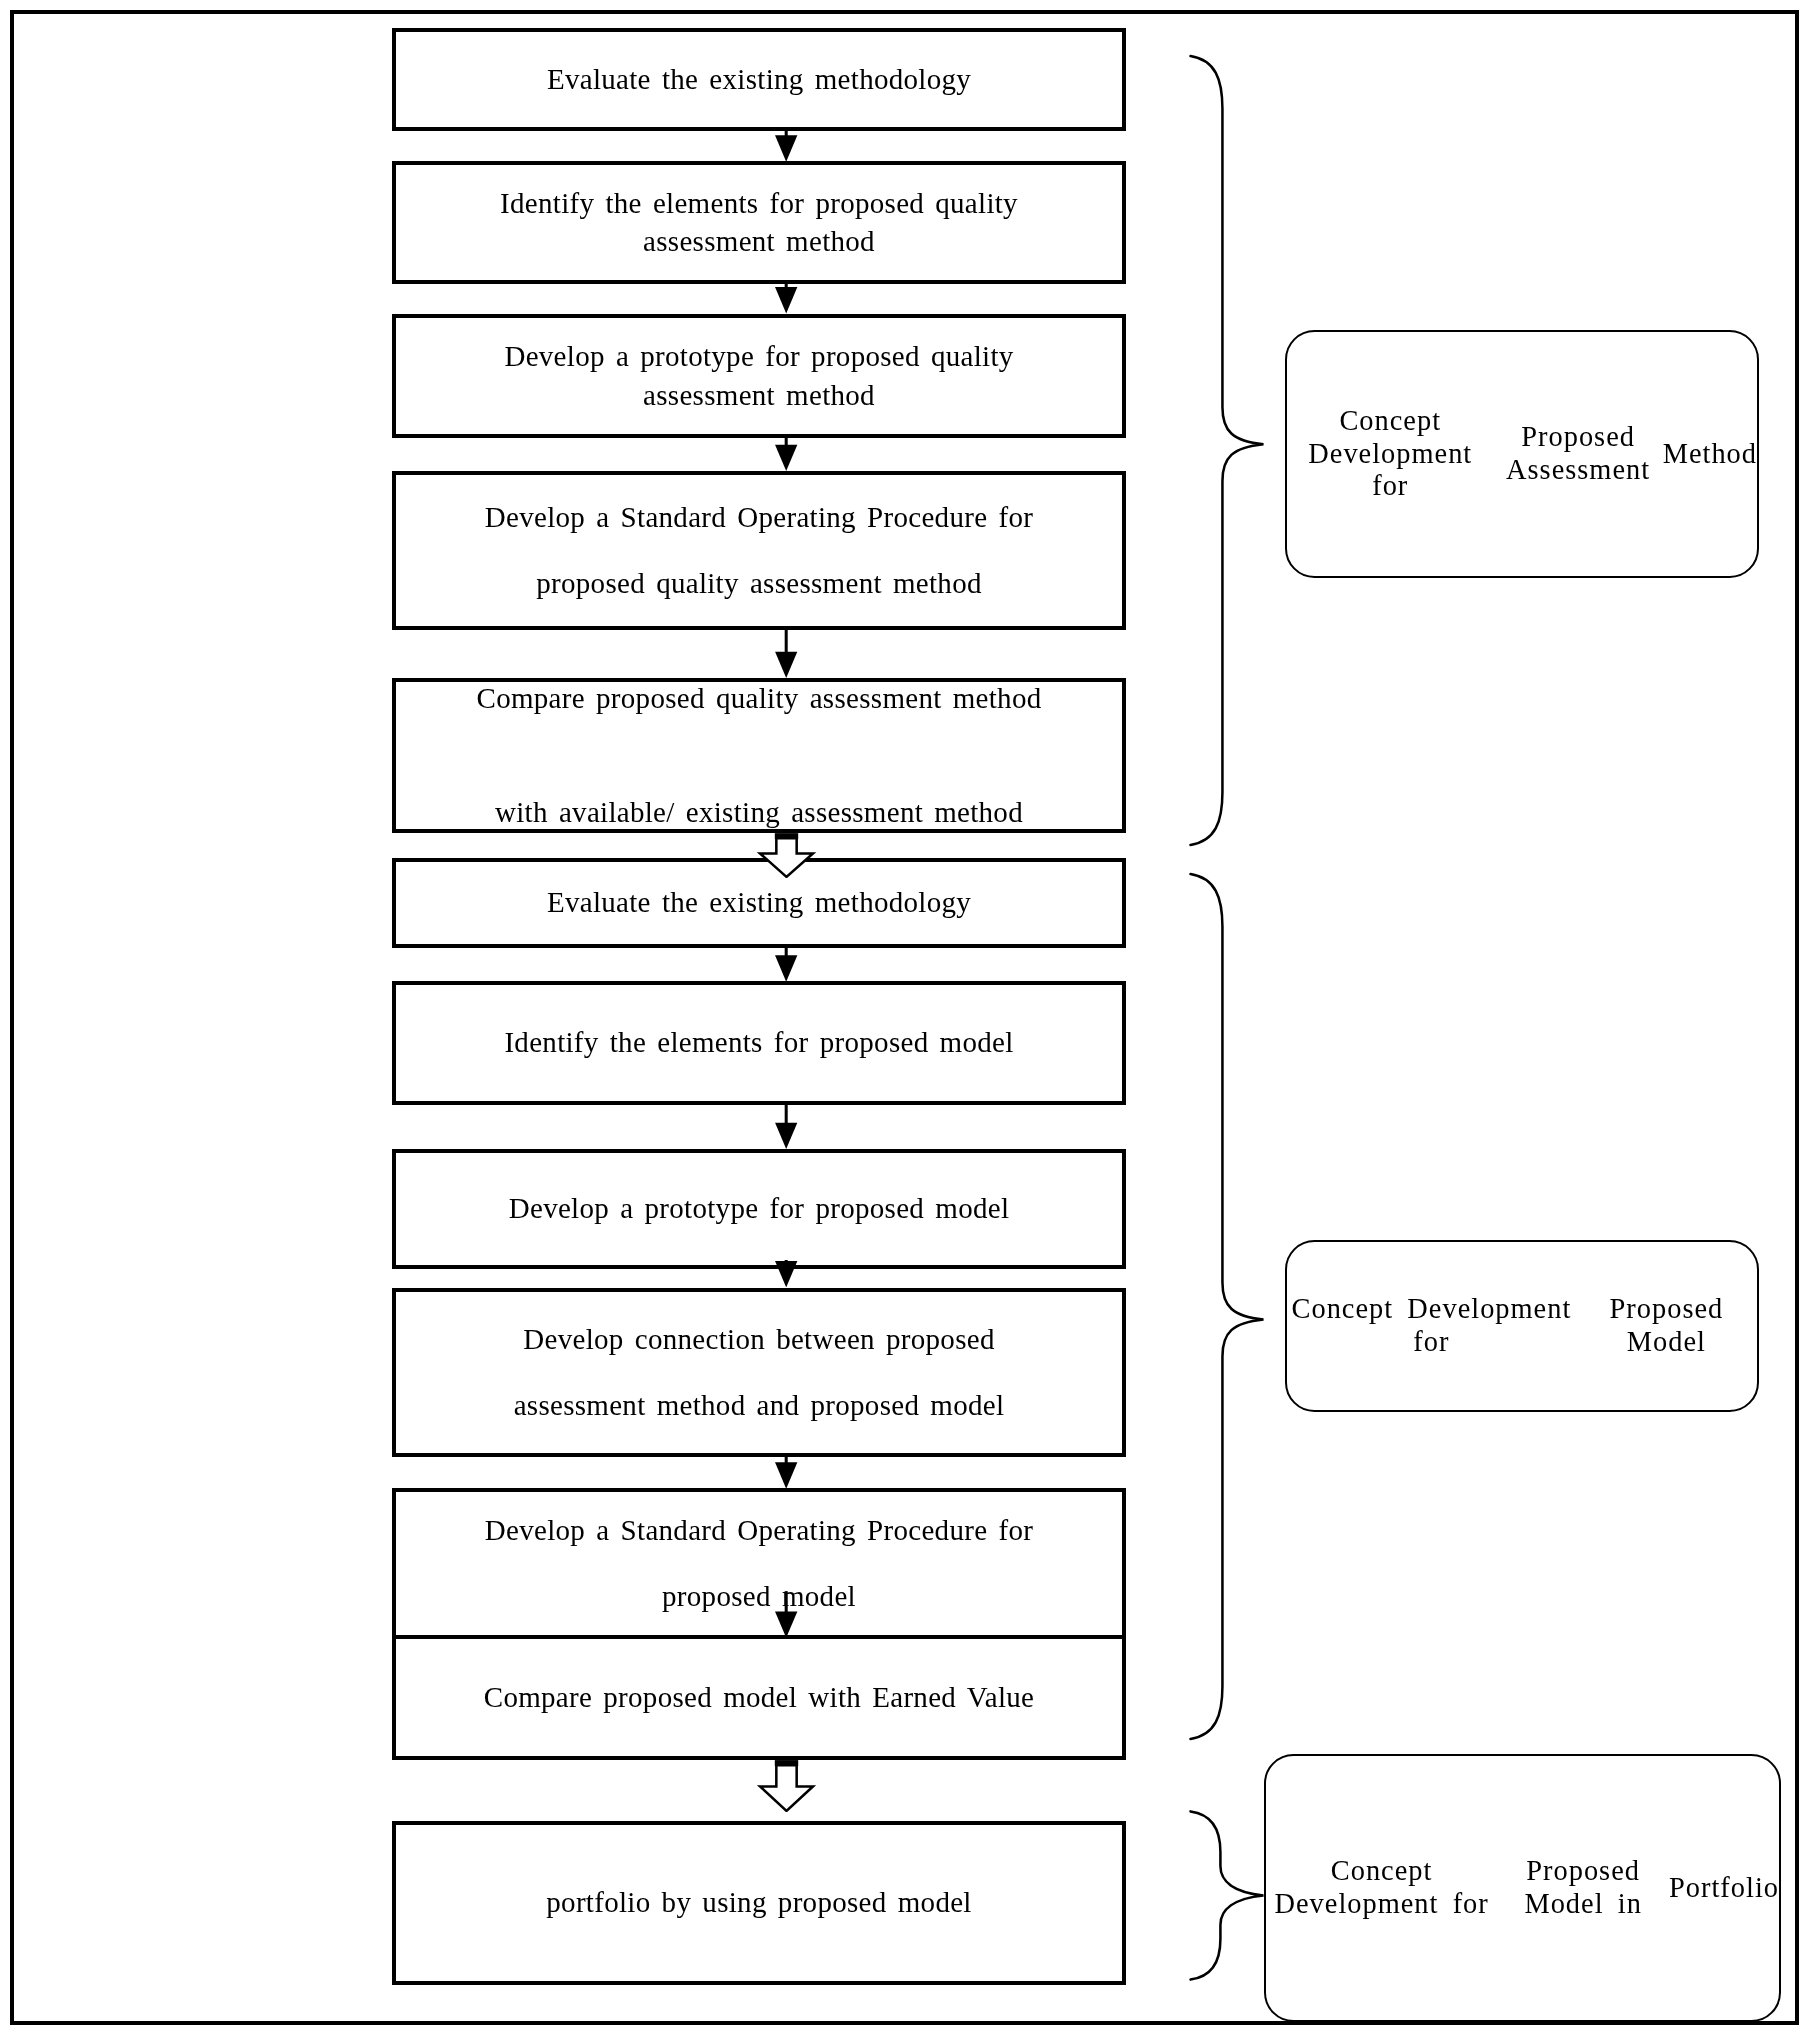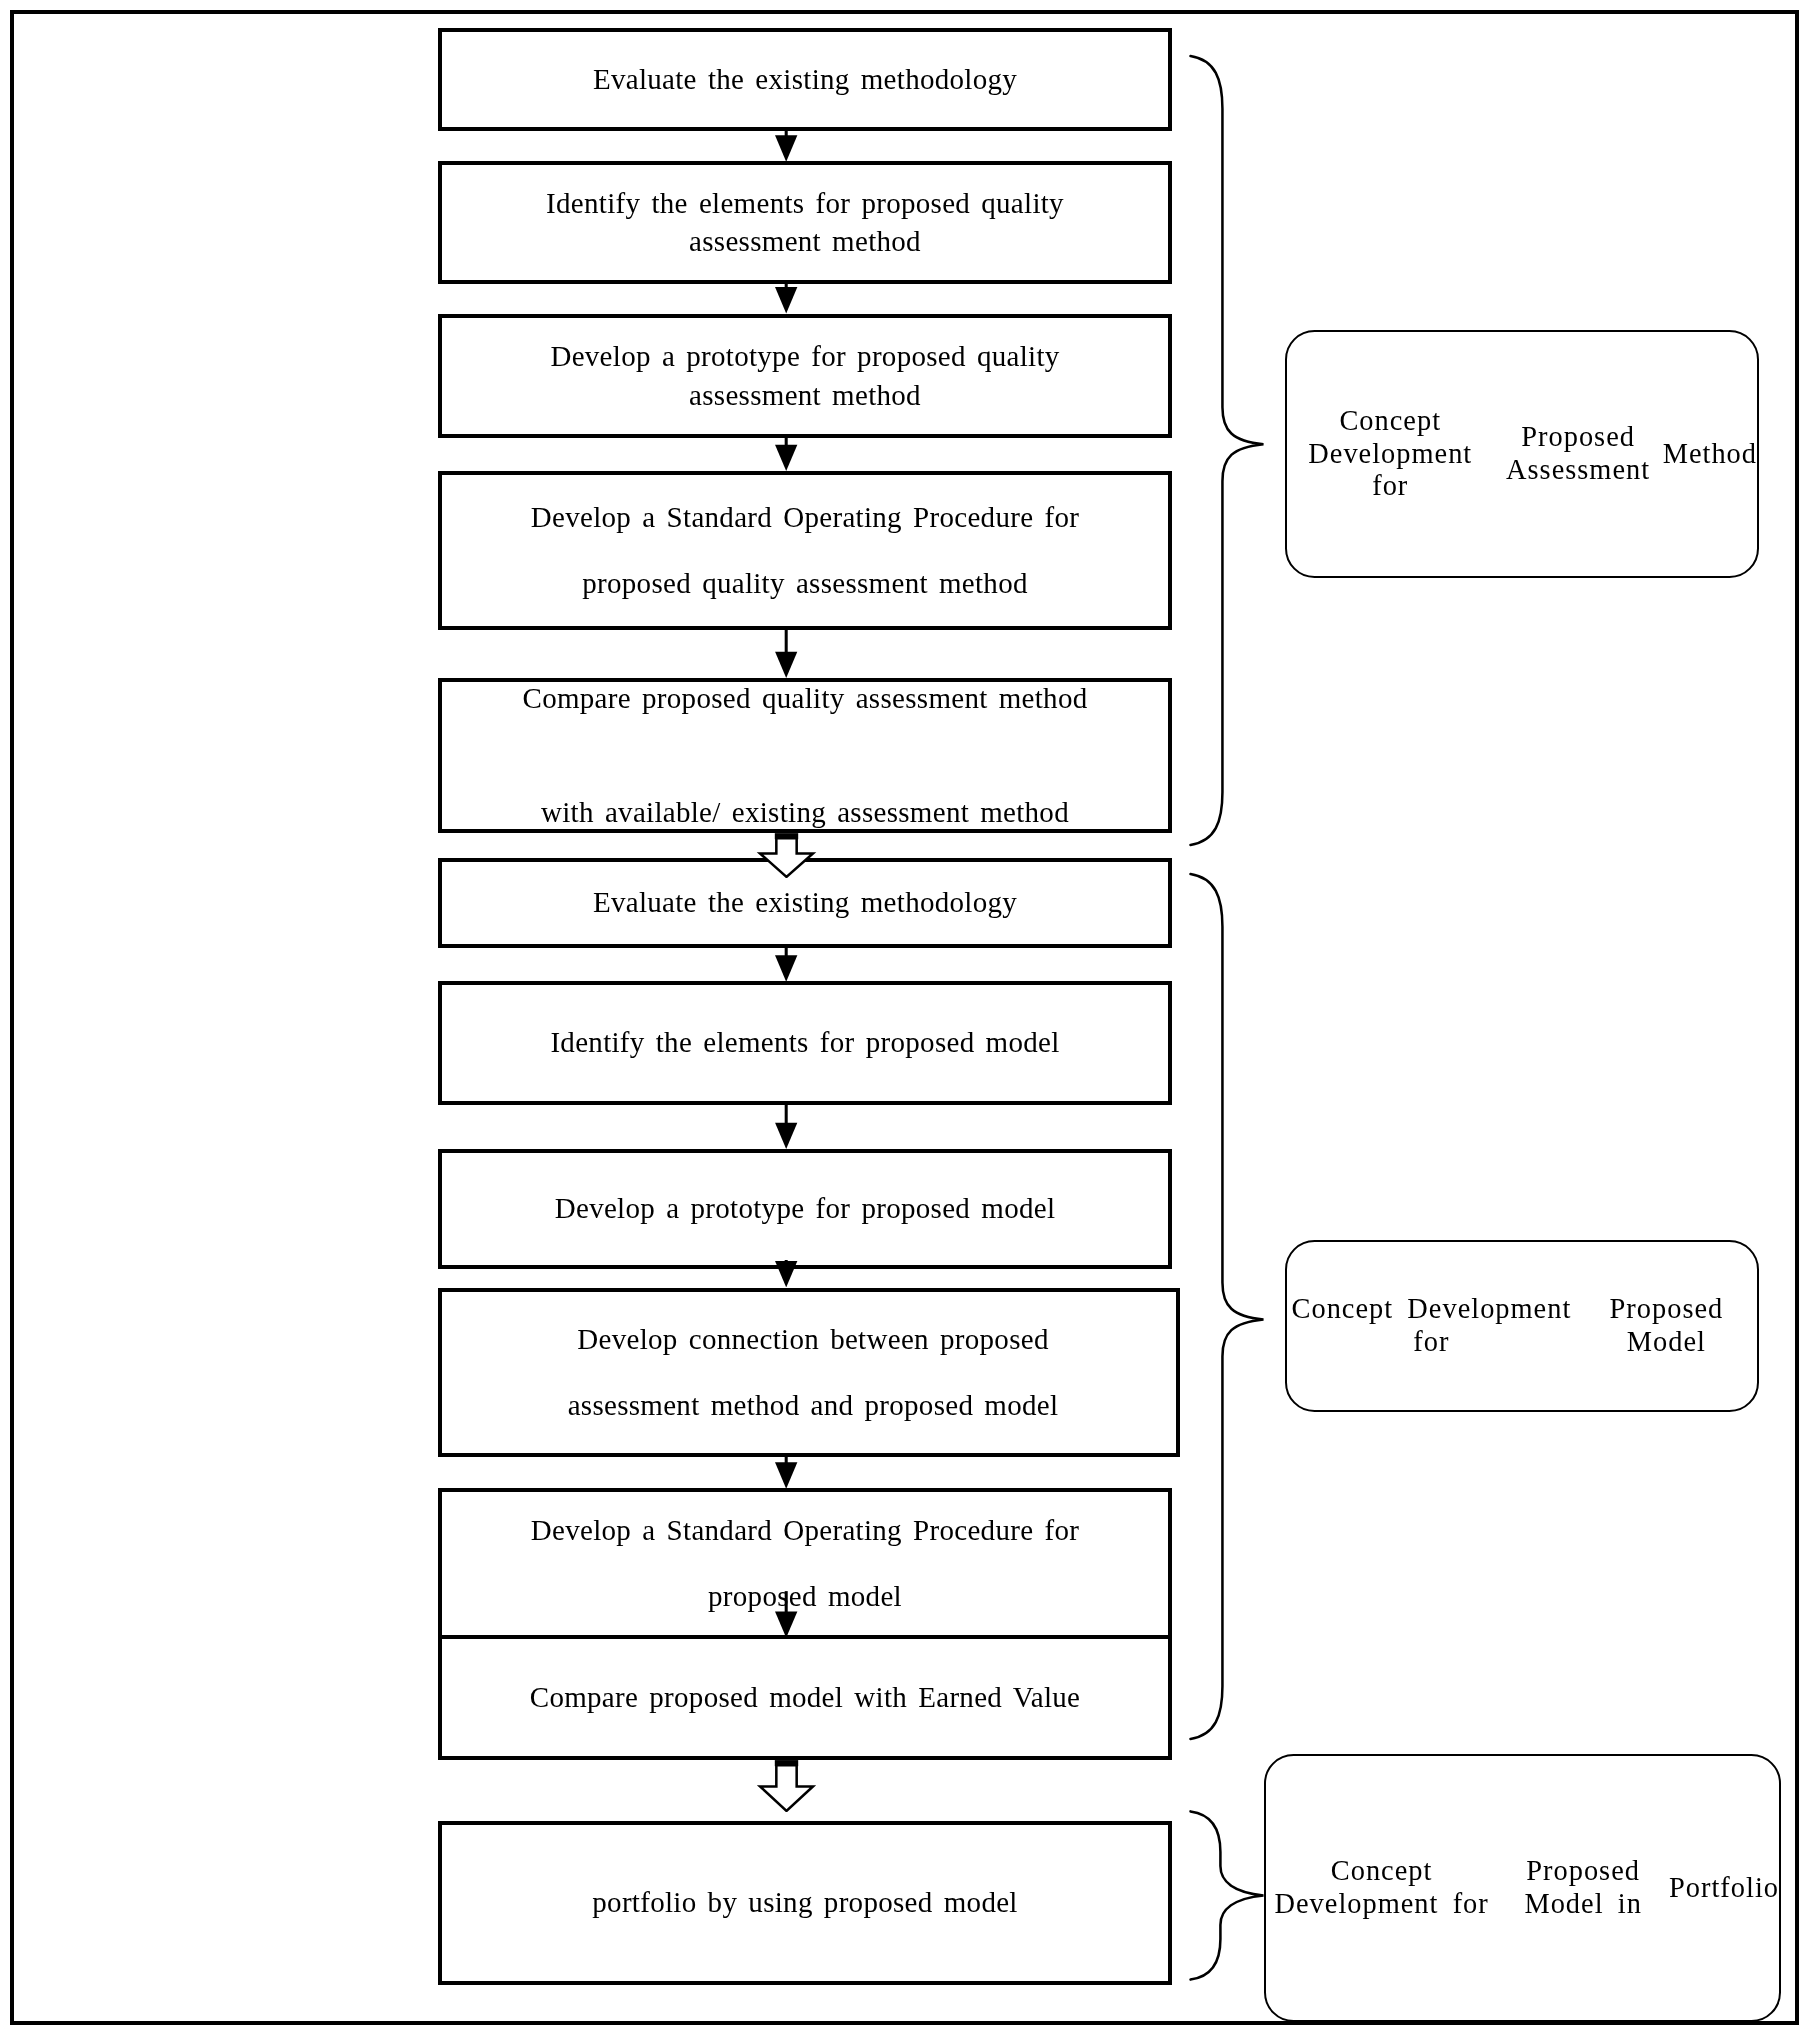--- a/index.html
+++ b/index.html
@@ -11,36 +11,36 @@
     color:#000000;
   }
   .outer-border{
     position:absolute;left:10.2px;top:10.2px;
     width:1781px;height:2007px;
     border:4.1px solid #000000;
     background:transparent;
   }
   
   .flow-box{
-    position:absolute;left:438px;width:726px;
+    position:absolute;left:392px;width:726px;
     border:4.1px solid #000000;background:#ffffff;
     display:flex;flex-direction:column;justify-content:center;align-items:center;
     text-align:center;font-size:29px;line-height:1.15;
     word-spacing:3.6px;letter-spacing:0.3px;
   }
   .flow-box span{display:block;}
   .b1 {top:28px;  height:95px;}
   .b2 {top:161px; height:115px;}
   .b3 {top:314px; height:116px;gap:8px;}
   .b4 {top:471px; height:151px;}
   .b5 {top:678px;height:147px;justify-content:space-between;}
   .b6 {top:858px;height:82px;}
   .b7 {top:981px;height:116px;}
   .b8 {top:1149px;height:112px;}
-  .b9 {top:1288px;height:161px;padding-left:8px;}
+  .b9 {top:1288px;height:161px;}
   .b10{top:1488px;height:143px;}
   .b11{top:1635px;height:117px;}
   .b12{top:1821px;height:156px;}
   .gap-xs{row-gap:6.1px;}
   .gap-sm{row-gap:5px;}
   .gap-lg{row-gap:32.5px;}
   .gap-xl{row-gap:39px;}
   
   .arrow{position:absolute;left:774px;width:24.4px;z-index:4;}
   .a1 {top:128px;} .a2{top:281px;} .a3{top:435px;} .a4{top:627px;}

